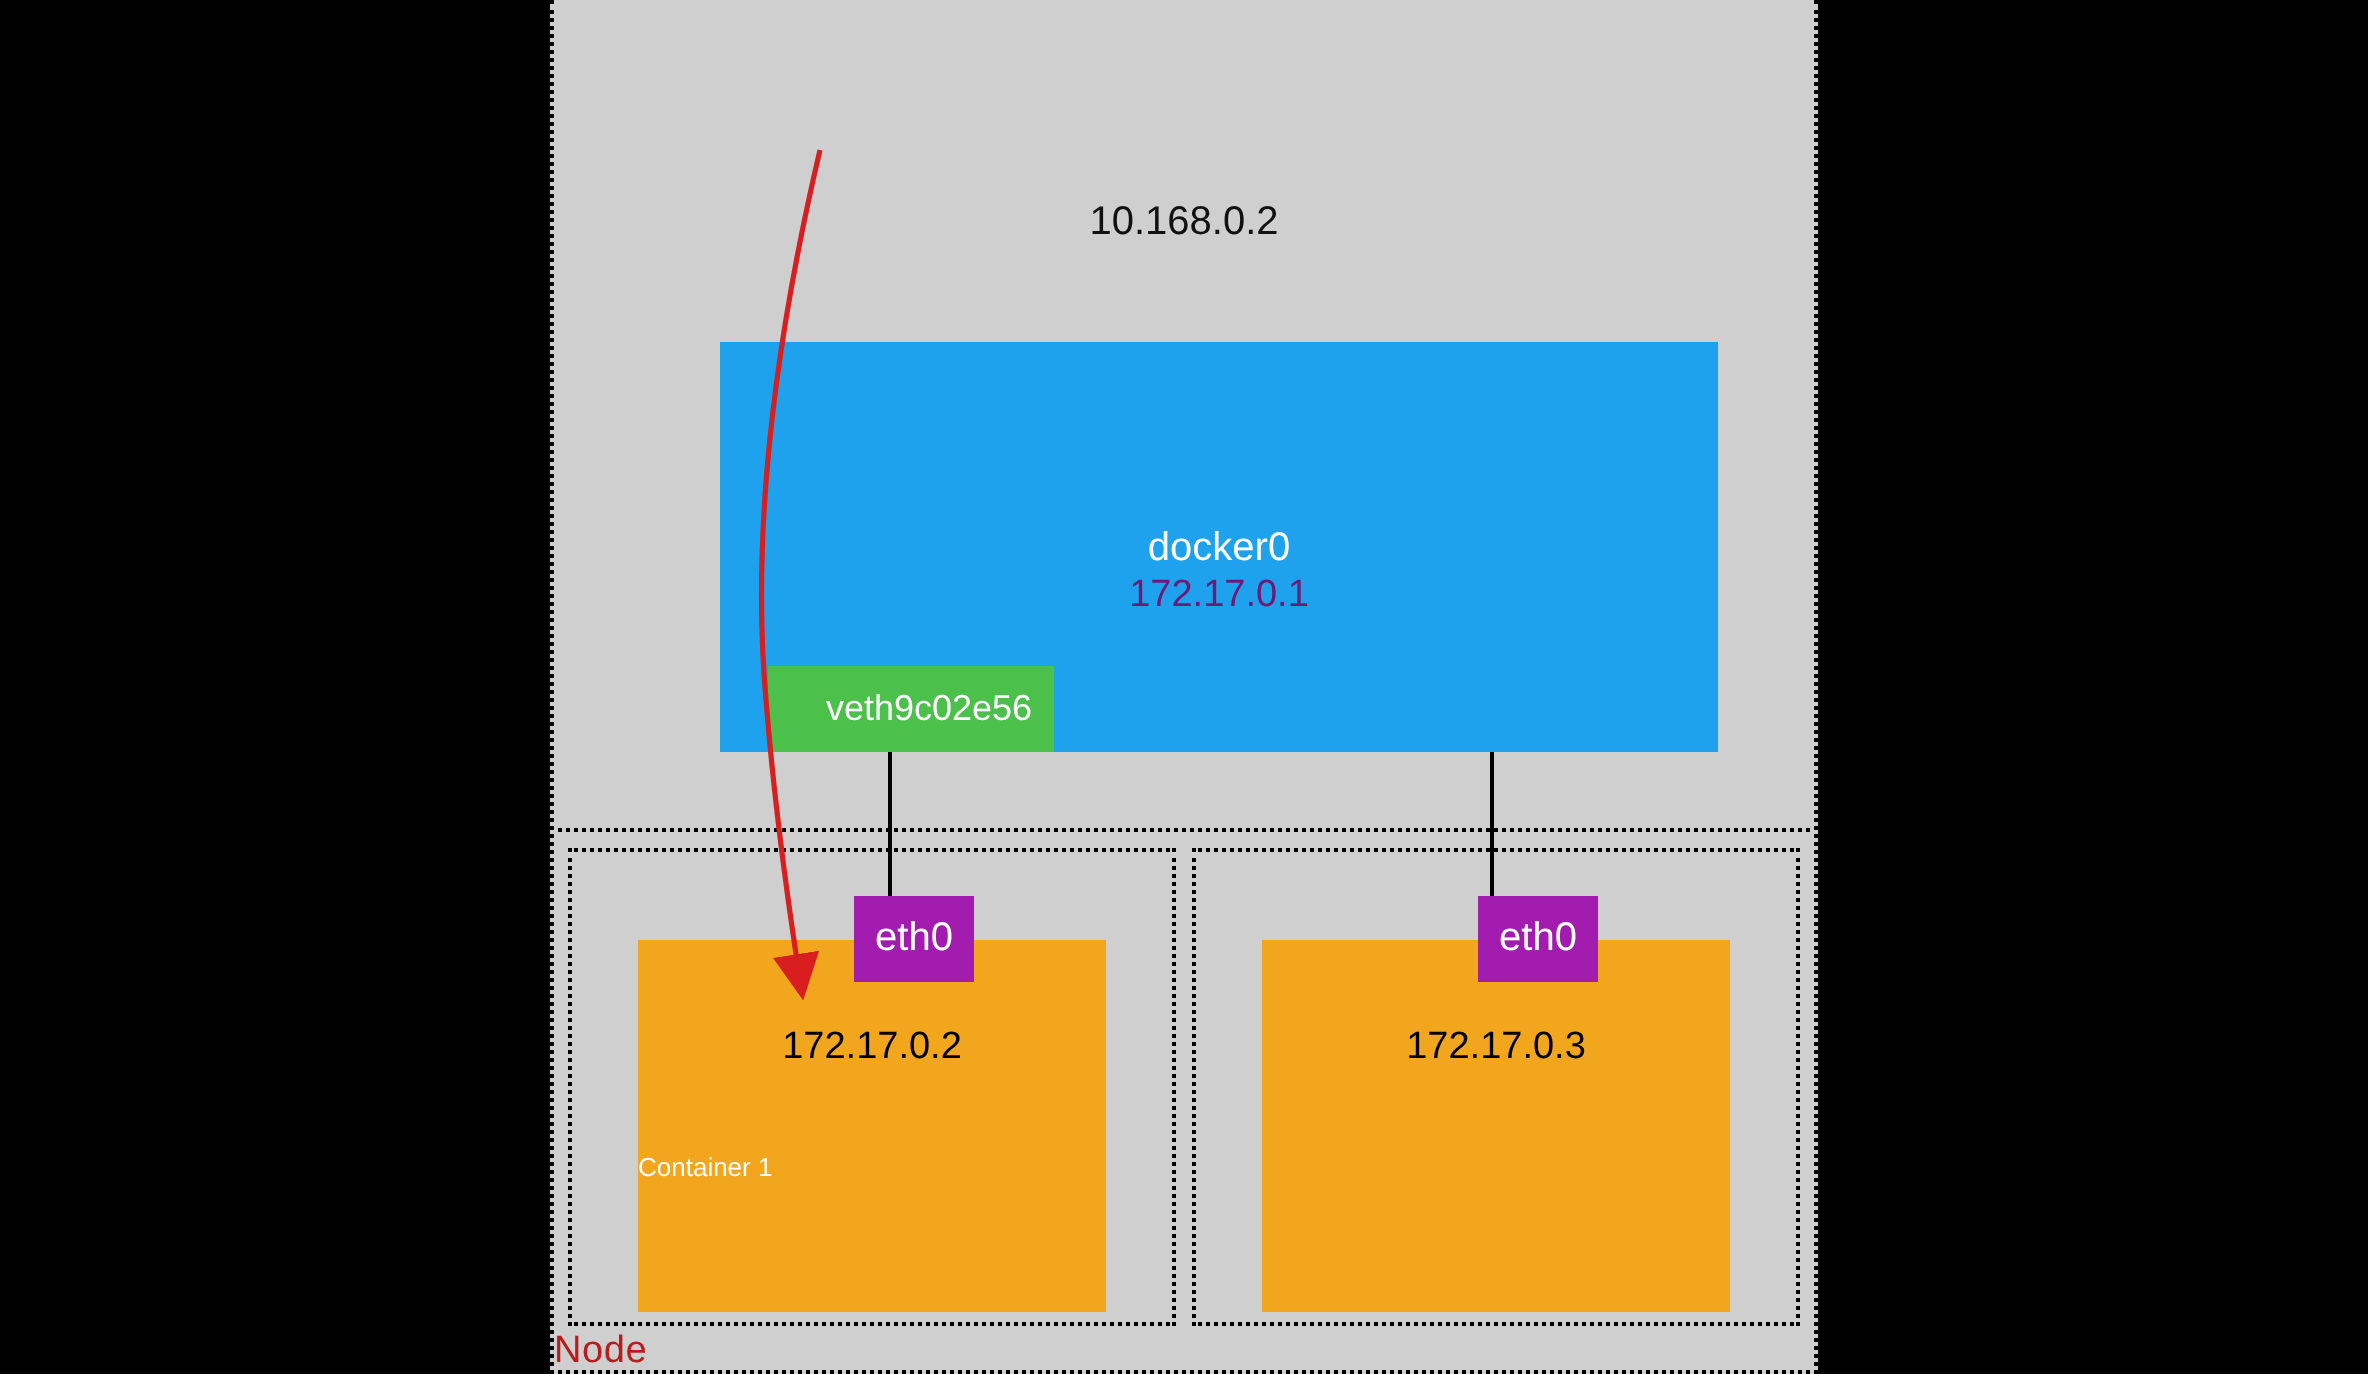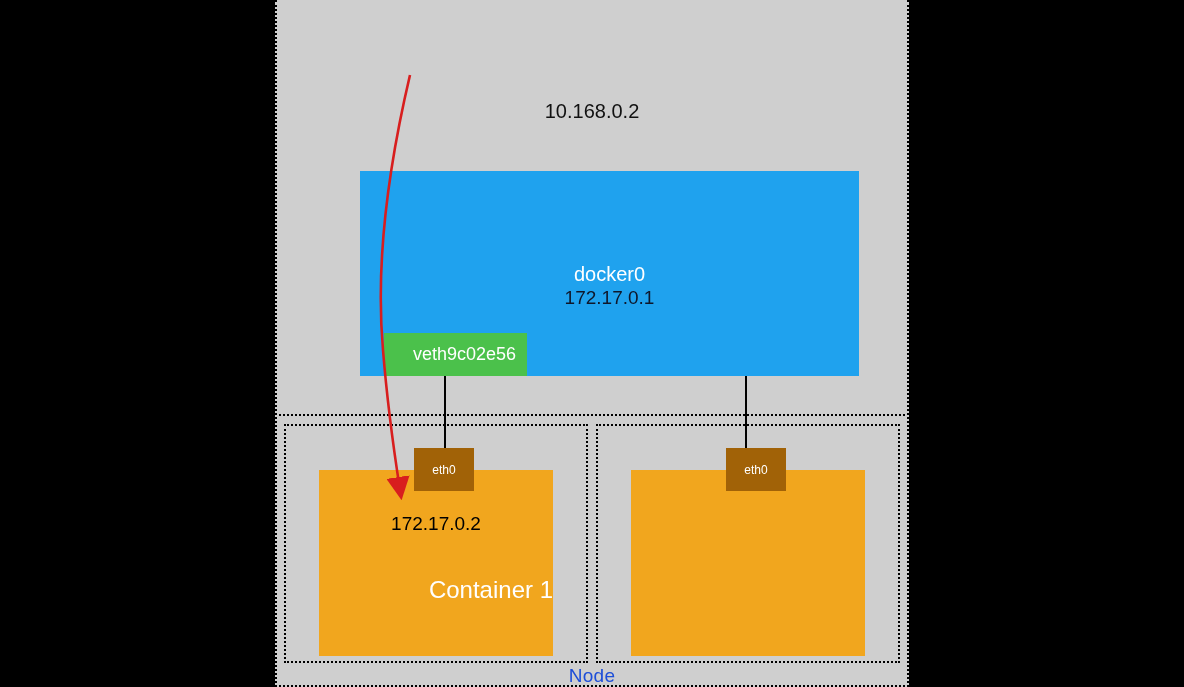--- a/index.html
+++ b/index.html
@@ -28,23 +28,23 @@
     width: 634px;
     height: 687px;
     background: #cfcfcf;
     border: 2px dotted #000;
     border-top: none;
   }
   .node-label {
     position: absolute;
     left: 0; right: 0;
     bottom: -2px;
-    text-align: center;
+    text-align: left;
     font-size: 19px;
-    color: #1d4ed8;
+    color: #b91c1c;
     letter-spacing: 0.3px;
   }
   
   .host-ip {
     position: absolute;
     left: 0; right: 0;
     top: 100px;
     text-align: center;
     font-size: 20px;
     color: #111;
@@ -65,21 +65,21 @@
     top: 92px;
     text-align: center;
     color: #fff;
     font-size: 20px;
   }
   .bridge-ip {
     position: absolute;
     left: 0; right: 0;
     top: 116px;
     text-align: center;
-    color: #0f172a;
+    color: #701a75;
     font-size: 19px;
   }
   
   .veth {
     position: absolute;
     bottom: 0;
     height: 43px;
     background: #4bc14b;
     color: #fff;
     font-size: 18px;
@@ -109,44 +109,45 @@
     width: 234px;
     height: 186px;
     background: #f1a61e;
   }
   .ctr.left  { left: 42px; }
   .ctr.right { right: 42px; }
   .ctr-label {
     position: absolute;
     left: 0; right: 0;
     top: 106px;
-    text-align: right;
-    color: #fff;
-    font-size: 24px;
+    text-align: left;
+    color: #fff;
+    font-size: 13px;
   }
   .ctr-ip {
     position: absolute;
     left: 0; right: 0;
     top: 43px;
     text-align: center;
     color: #000000;
     font-size: 19px;
   }
   
   .eth {
     position: absolute;
     top: -22px;
     height: 43px;
     width: 60px;
-    background: #a16207;
-    color: #fff;
-    font-size: 12px;
+    background: #a21caf;
+    color: #fff;
+    font-size: 20px;
     display: flex;
     align-items: center;
     justify-content: center;
+    margin-left: 13px;
   }
   .ctr.left  .eth { left: 95px; }
   .ctr.right .eth { left: 95px; }
 
   
   .vline {
     position: absolute;
     width: 2px;
     background: #000;
   }
@@ -193,20 +194,21 @@
     <div class="ns right"></div>
 
     <div class="ctr left">
       <div class="eth">eth0</div>
       <div class="ctr-ip">172.17.0.2</div>
       <div class="ctr-label">Container 1</div>
     </div>
 
     <div class="ctr right">
       <div class="eth">eth0</div>
+      <div class="ctr-ip">172.17.0.3</div>
     </div>
 
     <div class="node-label">Node</div>
   </div>
 
   <svg class="arrow" viewBox="0 0 634 687">
     <defs>
       <marker id="ah" markerWidth="9" markerHeight="9" refX="5" refY="4.5" orient="auto">
         <path d="M0,0 L9,4.5 L0,9 Z" fill="#d81e1e"></path>
       </marker>

